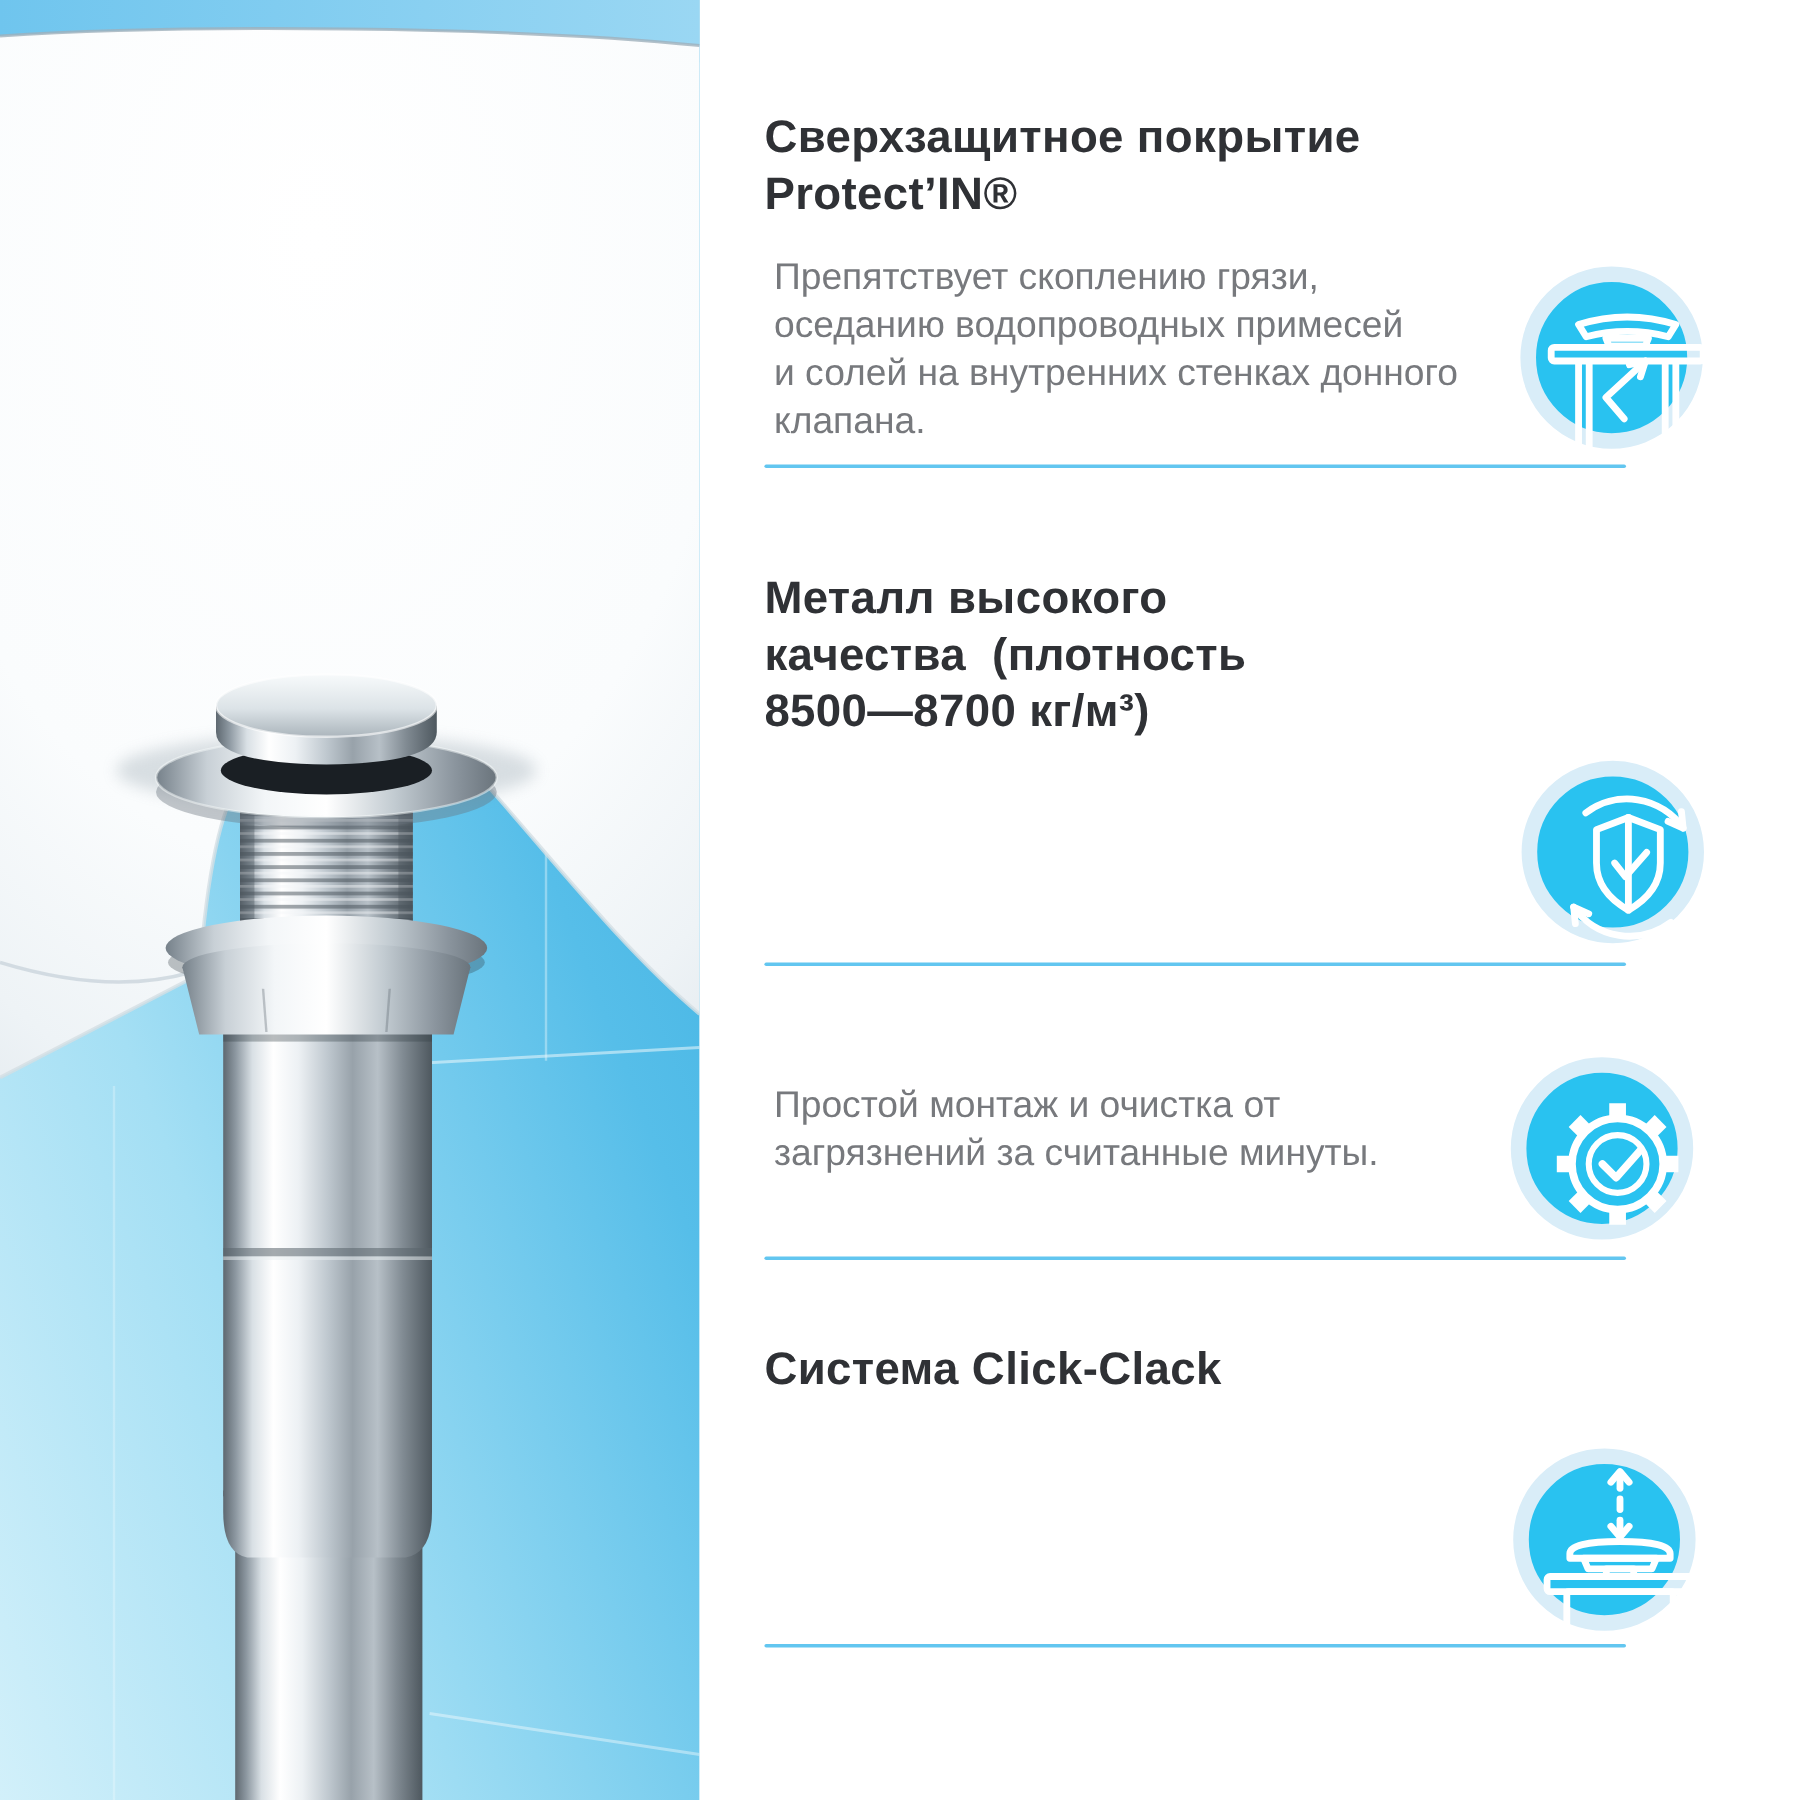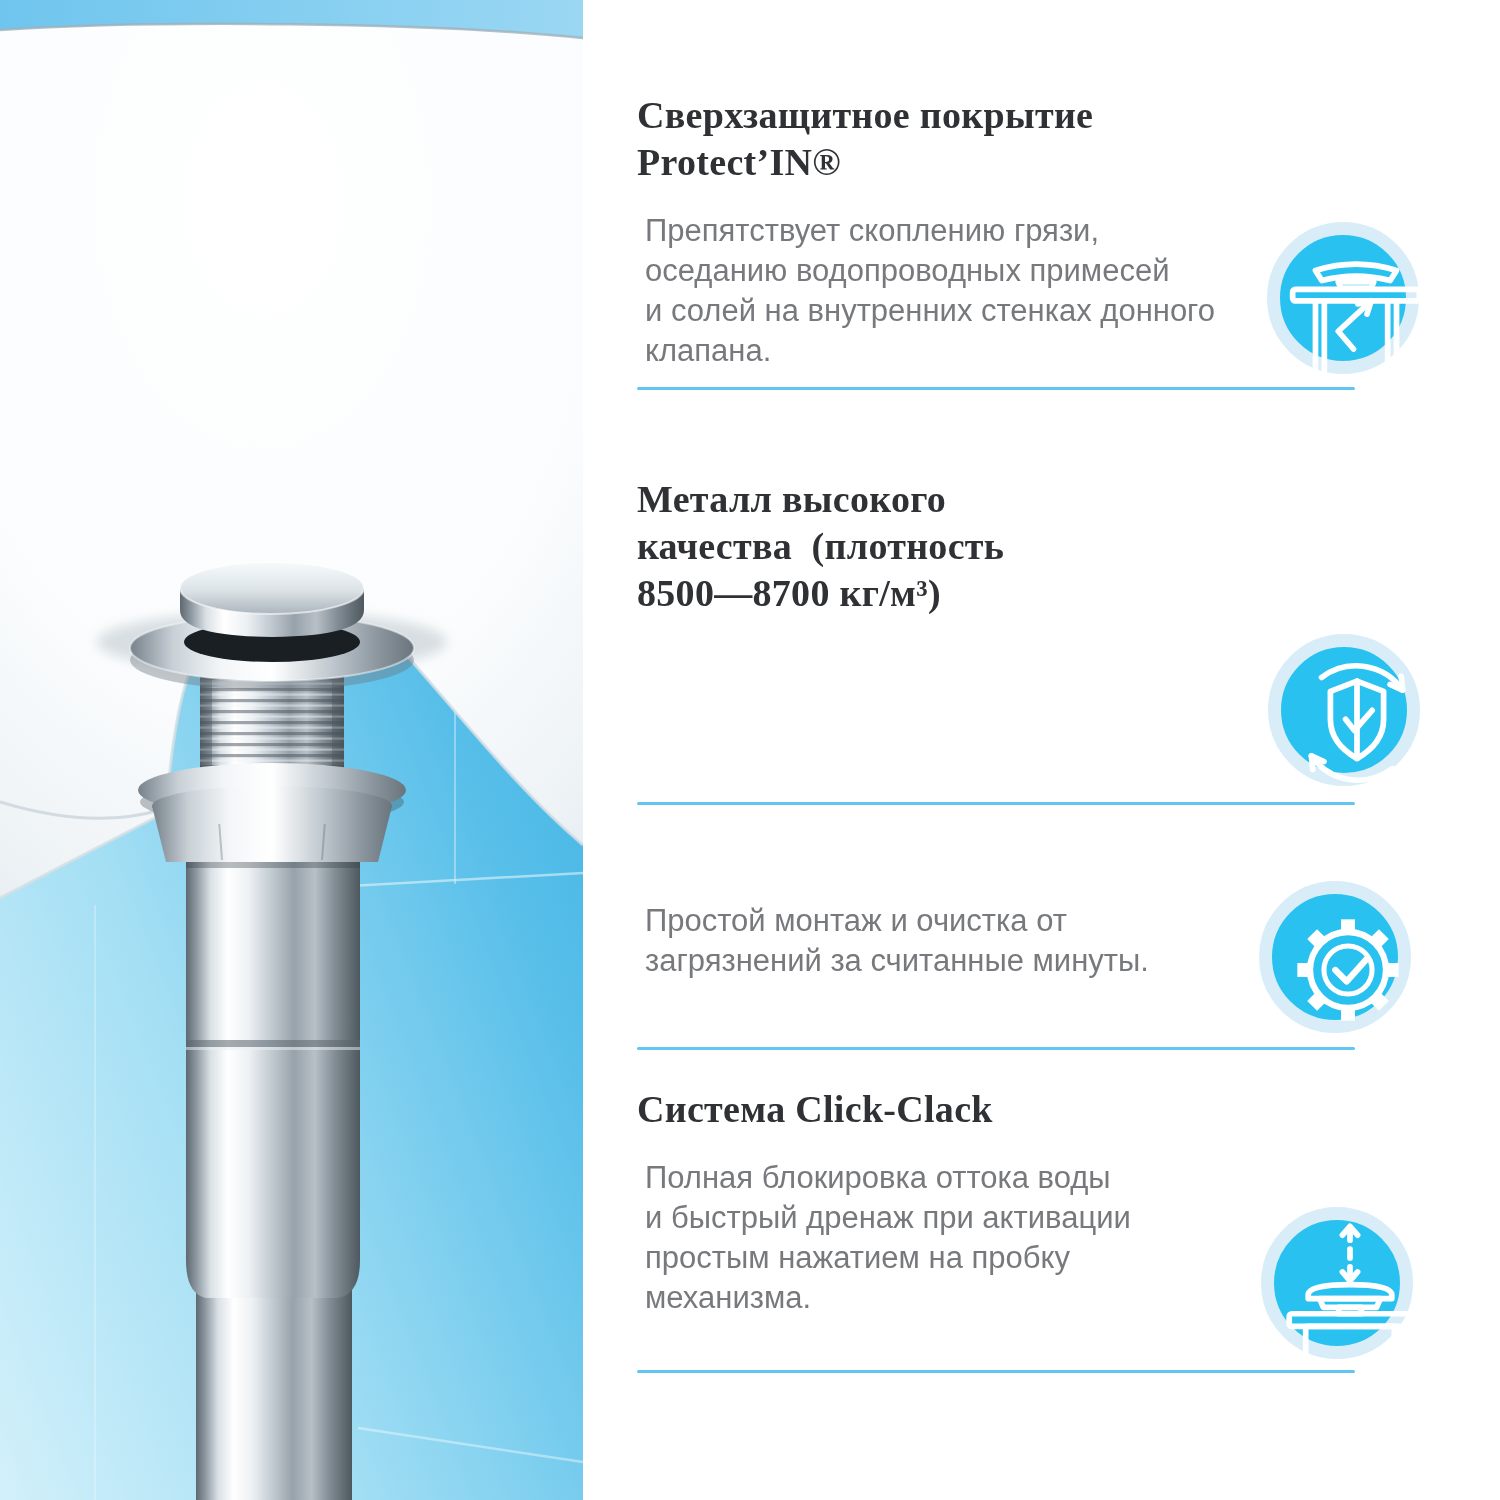--- a/index.html
+++ b/index.html
@@ -11,21 +11,21 @@
   body{
     width:1500px;height:1500px;position:relative;overflow:hidden;
     background:var(--page_bg);
     font-family:"Liberation Sans","DejaVu Sans",sans-serif;
   }
   .photo{position:absolute;left:0;top:0;width:583px;height:1500px}
   .photo svg{display:block}
   .feature{position:absolute;left:637px;width:665px}
   .feature h2{
     margin:0;font-size:38px;line-height:47px;font-weight:700;
-    color:var(--heading);letter-spacing:.3px;white-space:pre-wrap;font-family:Liberation Serif, serif;
+    color:var(--heading);letter-spacing:.3px;white-space:pre-wrap;
   }
   .feature p{
     margin:25px 0 0 8px;font-size:31px;line-height:40px;
     color:var(--body);white-space:pre-wrap;
   }
   .divider{
     position:absolute;left:637px;width:718px;height:3px;border-radius:2px;
     background:var(--divider);
   }
   .icon-badge{
@@ -211,26 +211,22 @@
       <line x1="-20.5" y1="-20.5" x2="-28.3" y2="-28.3"></line>
       <line x1="0" y1="-29" x2="0" y2="-40"></line>
       <line x1="20.5" y1="-20.5" x2="28.3" y2="-28.3"></line>
     </g>
     <circle cx="0" cy="0" r="30" stroke-width="5"></circle>
     <circle cx="0" cy="0" r="19" stroke-width="4"></circle>
     <path d="M-10,0 L-1,9 L15,-9" stroke-width="5"></path>
   </svg>
 </div>
 
-<section class="feature" style="top:1086px">
+<section class="feature" style="top:1118px">
   <h2>Система Click-Clack</h2>
-  <p>Полная блокировка оттока воды
-и быстрый дренаж при активации
-простым нажатием на пробку
-механизма.</p>
 </section>
 <div class="divider" style="top:1370px"></div>
 <div class="icon-badge" style="left:1261px;top:1207px">
   <svg viewBox="-60 -60 120 120" fill="none" stroke="#FFFFFF" stroke-width="4.5" stroke-linecap="round" stroke-linejoin="round">
     <line x1="0" y1="-44" x2="0" y2="-54"></line>
     <path d="M-6,-48 L0,-55 L6,-48"></path>
     <line x1="0" y1="-37" x2="0" y2="-30"></line>
     <line x1="0" y1="-23" x2="0" y2="-13"></line>
     <path d="M-6,-19 L0,-12 L6,-19"></path>
     <path d="M-33,-1 Q-33,-9 0,-9 Q33,-9 33,-1 L33,2 L-33,2 Z"></path>

